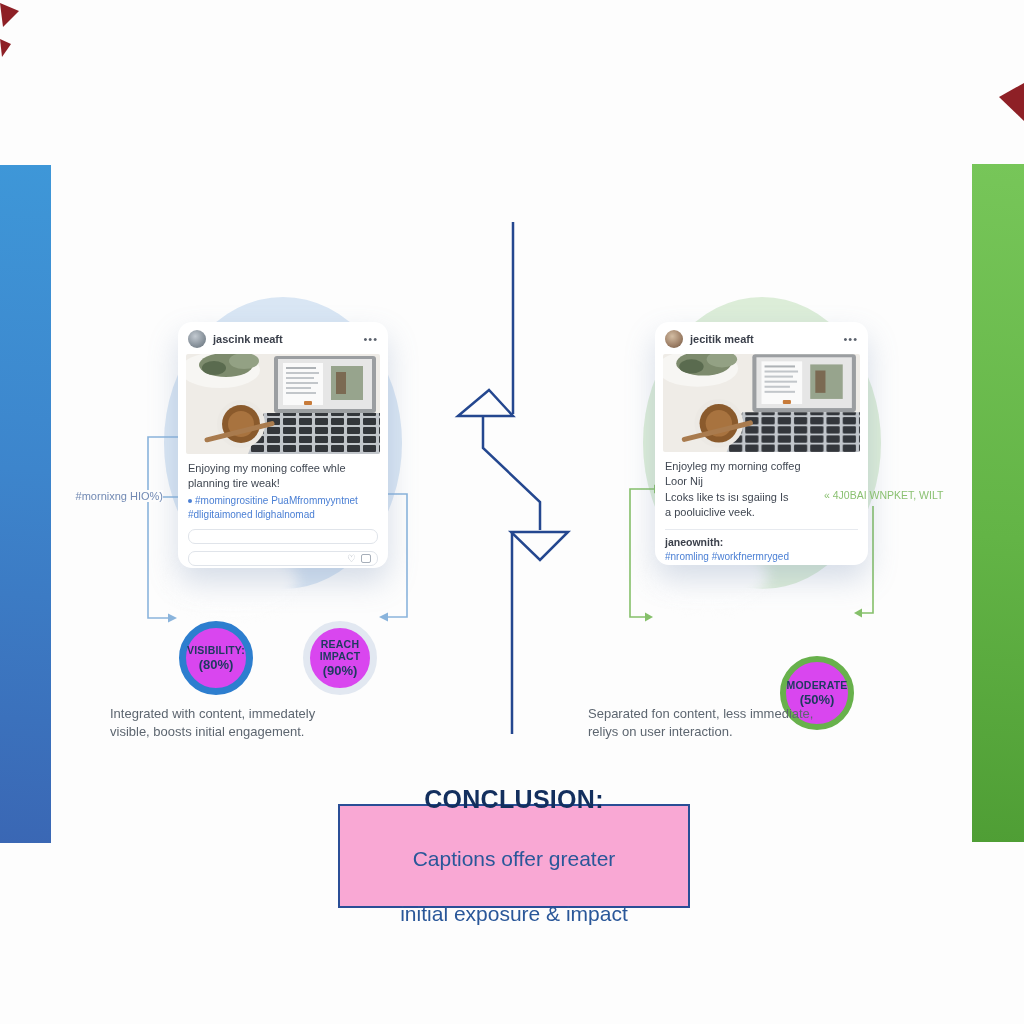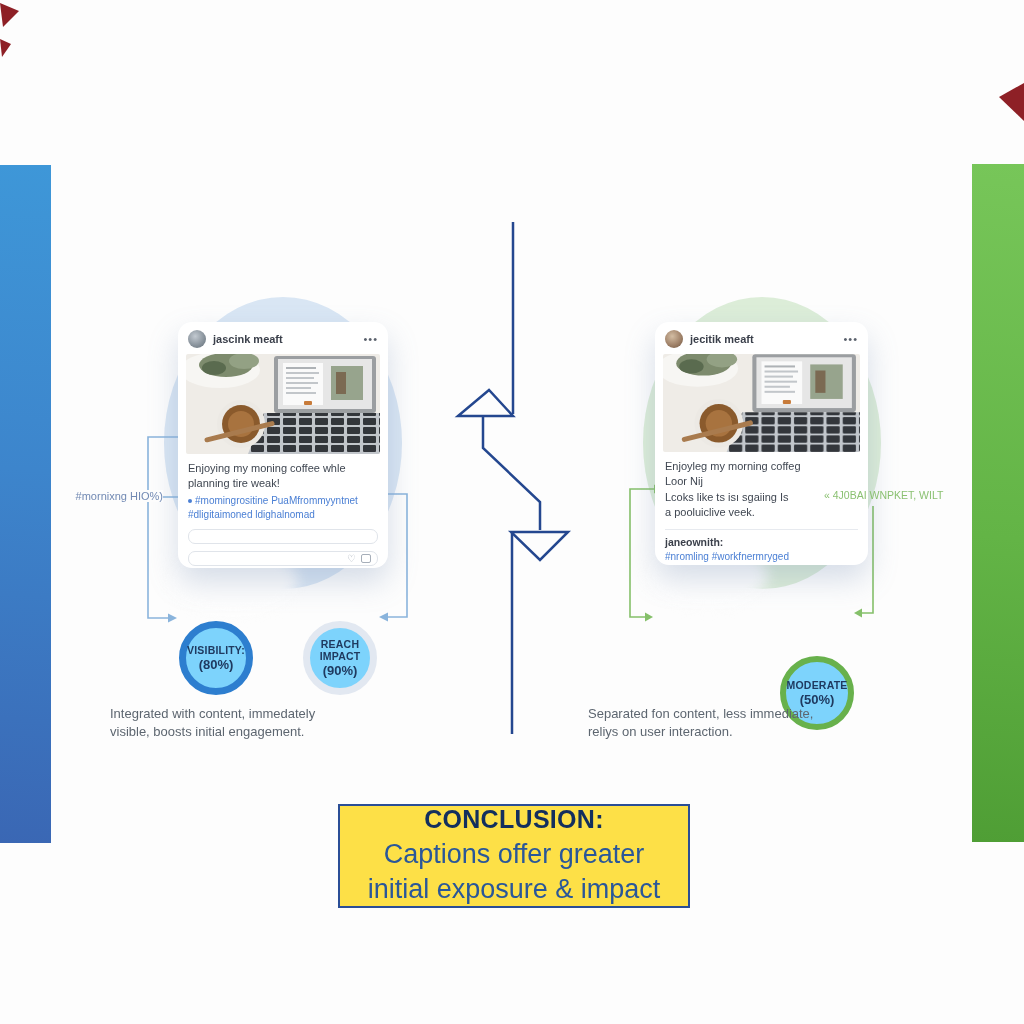--- a/index.html
+++ b/index.html
@@ -50,40 +50,40 @@
   .comment-bubble{width:8px;height:7px;border:1px solid #a6aeb9;border-radius:2px;}
   .sep{border-top:1px solid #e7eaef;margin:8px 10px 0;}
   .commenter{padding:6px 10px 0;font-size:10.5px;font-weight:bold;color:#3a3f4a;}
 
   
   .side-label{font-size:11px;}
   #left-side-label{left:68px;top:490px;width:95px;text-align:right;color:#7189b3;background:#fdfdfd;}
   #right-side-label{left:824px;top:489px;width:135px;color:#8bc172;font-size:10.5px;}
 
   
-  .stat-circle{width:74px;height:74px;border-radius:50%;background:#7dd3fc;box-sizing:border-box;
+  .stat-circle{width:74px;height:74px;border-radius:50%;background:#d946ef;box-sizing:border-box;
     display:flex;flex-direction:column;align-items:center;justify-content:center;gap:1px;
     text-align:center;color:#1f3a60;font-weight:bold;}
   .stat-label{font-size:10.5px;letter-spacing:.2px;}
   .stat-value{font-size:13px;}
   #stat-visibility{left:179px;top:621px;border:7px solid #2d7ecf;}
   #stat-reach{left:303px;top:621px;border:7px solid #e2e8f1;}
   #stat-medium{left:653px;top:620px;border:6px solid #55a93c;}
   #stat-moderate{left:780px;top:656px;border:6px solid #68b14c;}
 
   
   .panel-desc{font-size:13px;line-height:1.4;color:#5d6670;}
   #left-desc{left:110px;top:705px;width:330px;}
   #right-desc{left:588px;top:705px;width:340px;}
 
   
   #conclusion-box{left:338px;top:804px;width:348px;height:100px;border:2px solid #2a4e96;
-    background:#fde047;display:flex;flex-direction:column;align-items:center;justify-content:center;}
+    background:#f9a8d4;display:flex;flex-direction:column;align-items:center;justify-content:center;}
   #conclusion-heading{font-size:25px;font-weight:800;color:#132f5e;letter-spacing:.3px;margin-bottom:3px;}
-  .conclusion-line{font-size:27px;color:#2a5799;line-height:1.3;}
+  .conclusion-line{font-size:21px;color:#2a5799;line-height:1.3;margin-top:28px;}
 
   #overlay{left:0;top:0;width:1024px;height:1024px;pointer-events:none;}
 </style>
 </head>
 <body>
 
 <div id="canvas">
 
   <svg width="0" height="0" style="position:absolute" aria-hidden="true">
     <defs>

